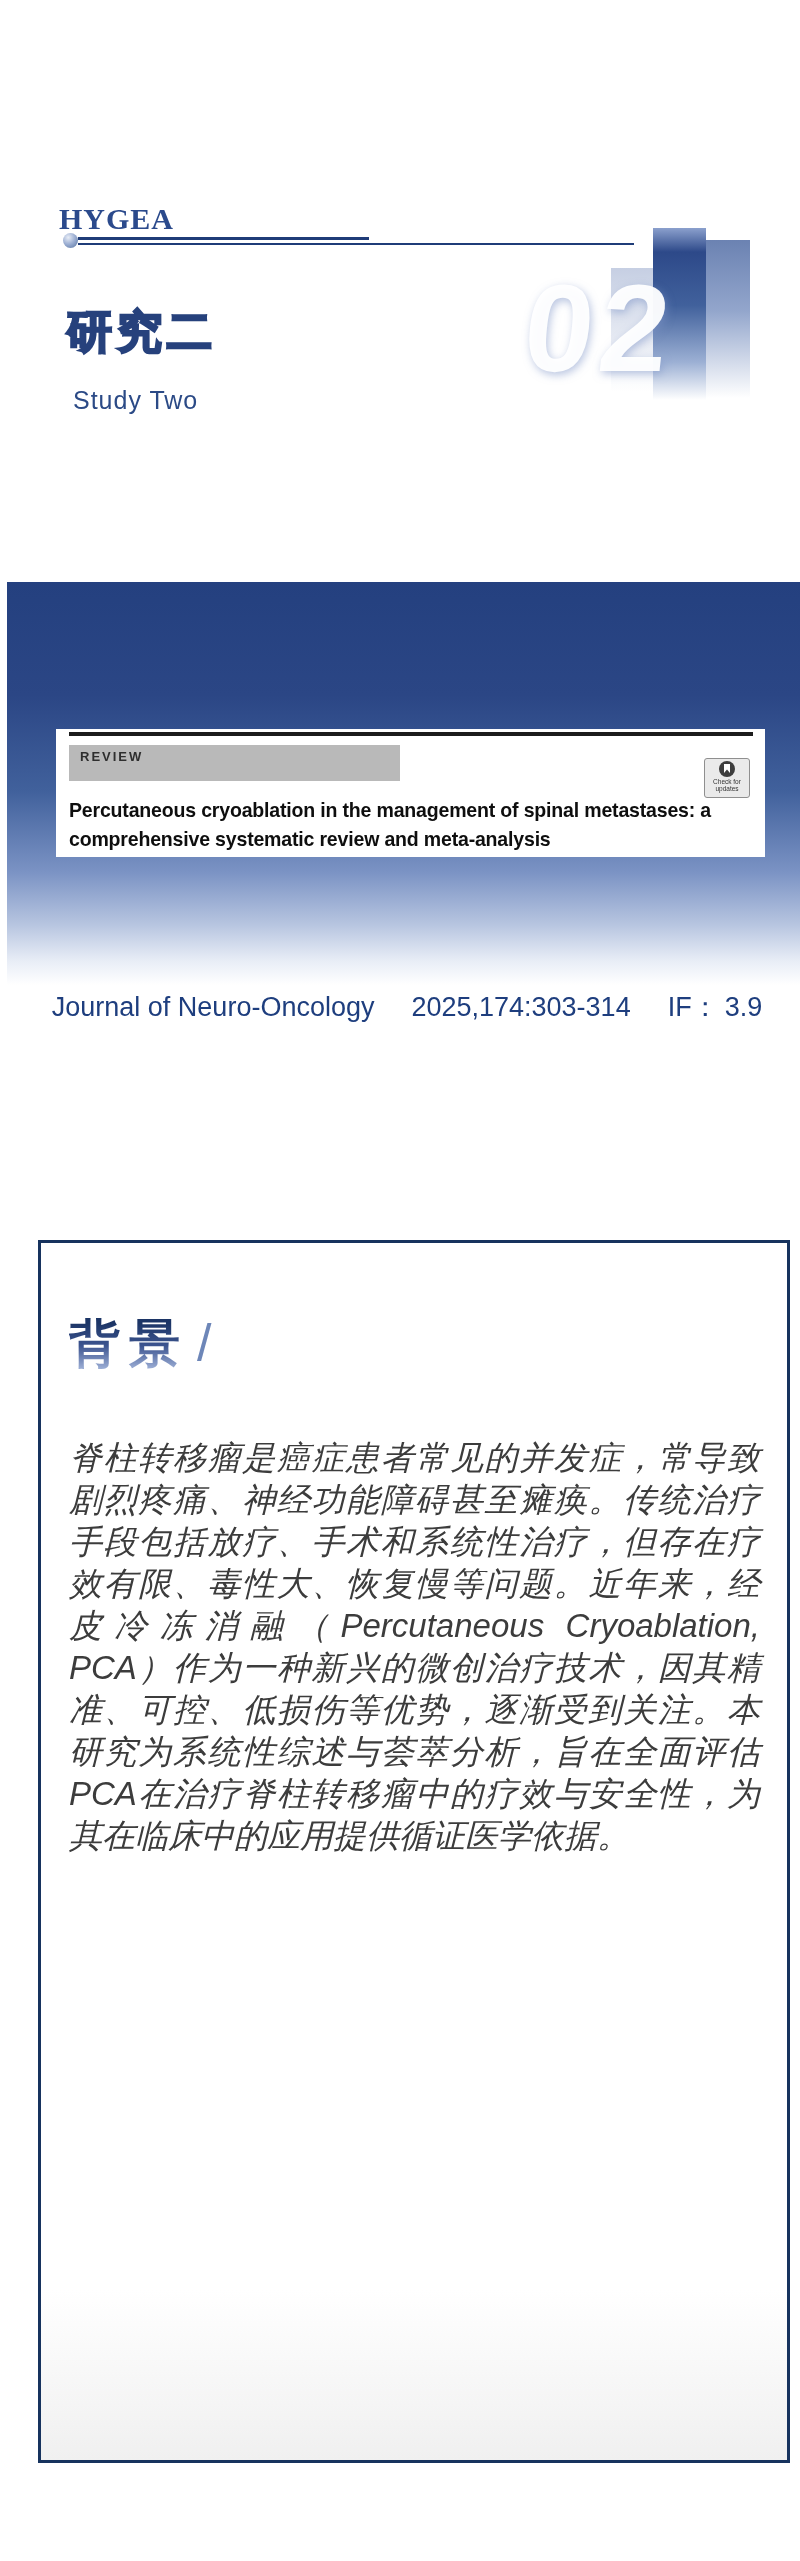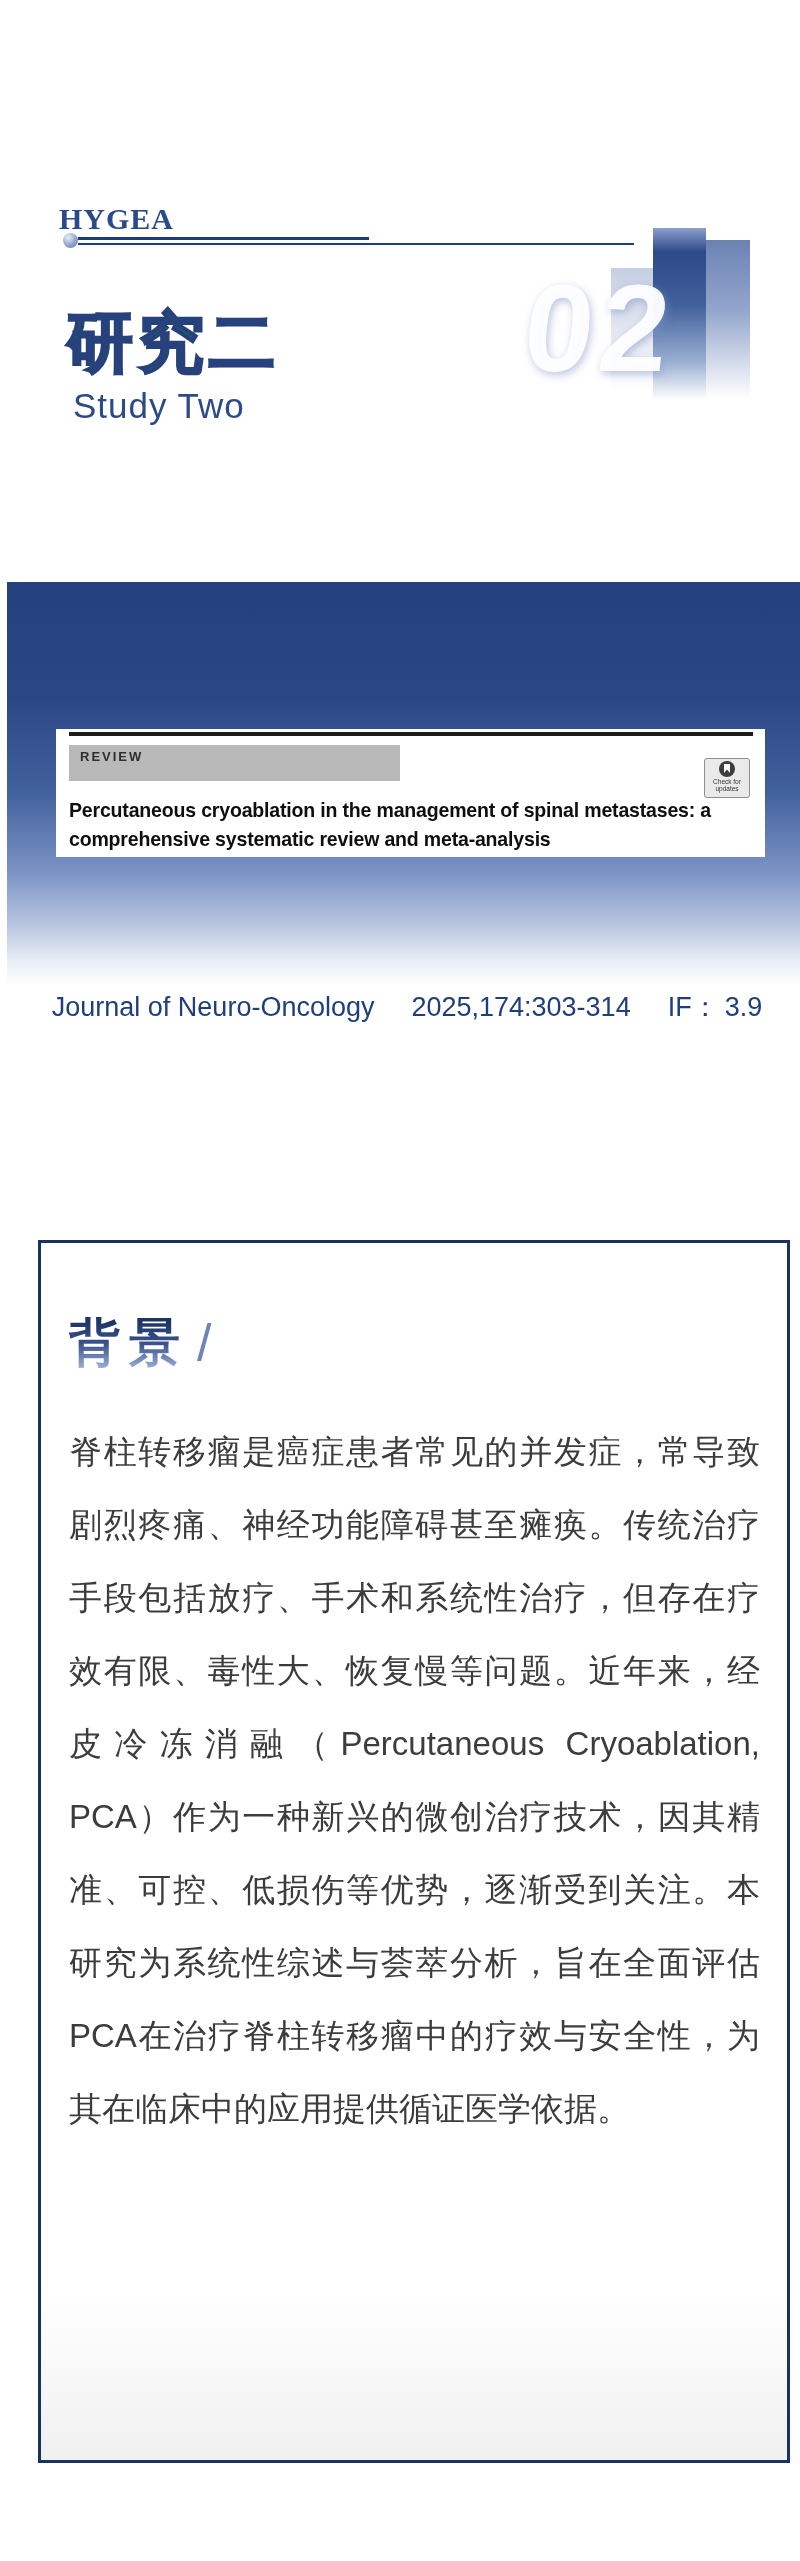--- a/index.html
+++ b/index.html
@@ -40,32 +40,32 @@
     position: absolute;
     left: 71px; top: 243px;
     width: 556px; height: 2px;
     background: #1f3c78;
   }
 
   
   .sec-title-zh {
     position: absolute;
     left: 60px; top: 308px;
-    font-size: 66px;
+    font-size: 45px;
     font-weight: 900;
     letter-spacing: 5px;
     color: #15803d;
     -webkit-text-stroke: 2.5px #26417c;
     line-height: 1.05;
     text-align: center;
   }
   .sec-title-en {
     position: absolute;
     left: 66px; top: 386px;
-    font-size: 35px;
+    font-size: 25px;
     letter-spacing: 1px;
     color: #2b4a86;
   }
 
   
   .num-art { position: absolute; left: 0; top: 0; }
   .num-col-a {
     position: absolute;
     left: 604px; top: 268px;
     width: 42px; height: 130px;
@@ -192,21 +192,21 @@
     left: 31px; top: 1240px;
     width: 752px; height: 1223px;
     box-sizing: border-box;
     border: 3px solid #17335e;
     background: linear-gradient(180deg, #ffffff 86%, #f0f0f0 100%);
   }
   .bg-heading {
     position: absolute;
     left: 28px; top: 74px;
     display: flex;
-    align-items: flex-start;
+    align-items: center;
   }
   .bg-title-zh {
     font-size: 51px;
     font-weight: 800;
     letter-spacing: 9px;
     background: linear-gradient(180deg, #1c3566 10%, #3d5590 55%, #9dafd6 100%);
     -webkit-background-clip: text;
     background-clip: text;
     color: transparent;
     line-height: 1.0;
@@ -222,26 +222,27 @@
     font-size: 38px;
     letter-spacing: 2px;
     background: linear-gradient(90deg, #6a82b4 0%, #aab9d8 100%);
     -webkit-background-clip: text;
     background-clip: text;
     color: transparent;
     line-height: 1.1;
   }
   .bg-paragraph {
     position: absolute;
-    left: 28px; top: 172px;
+    left: 28px; top: 194px;
     width: 691px;
     font-size: 33px;
-    line-height: 73px;
+    line-height: 42px;
     color: #3c3c3c;
     text-align: justify;
+    font-style: italic;
   }
 </style>
 </head>
 <body>
 
 <div class="page">
 
   <div class="logo-text">HYGEA</div>
   <div class="logo-dot"></div>
   <div class="logo-line-main"></div>

